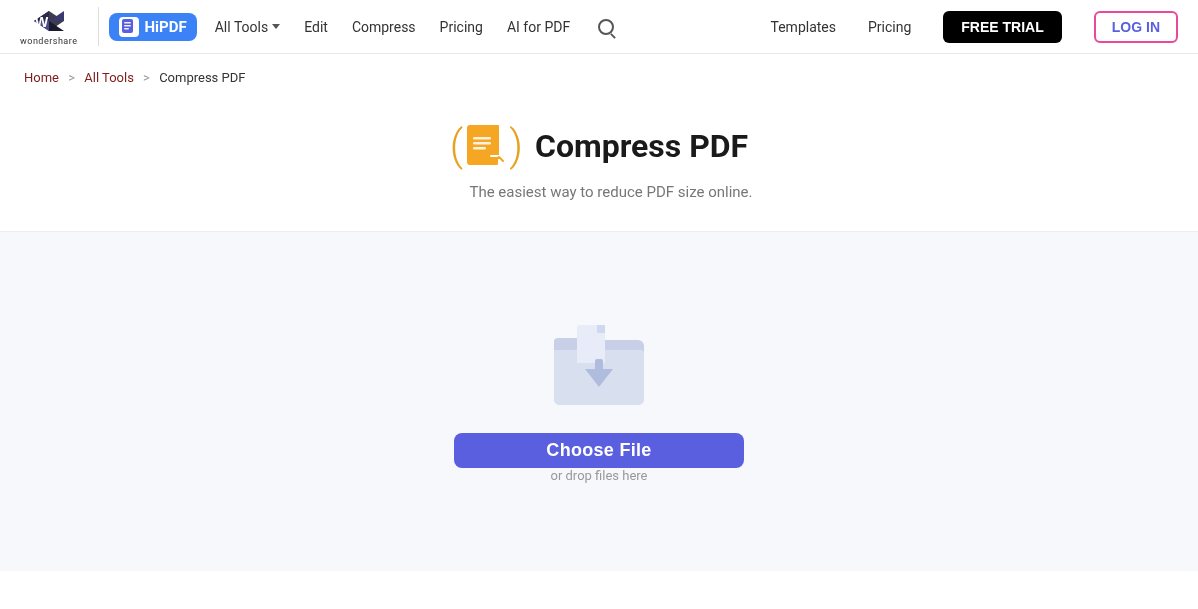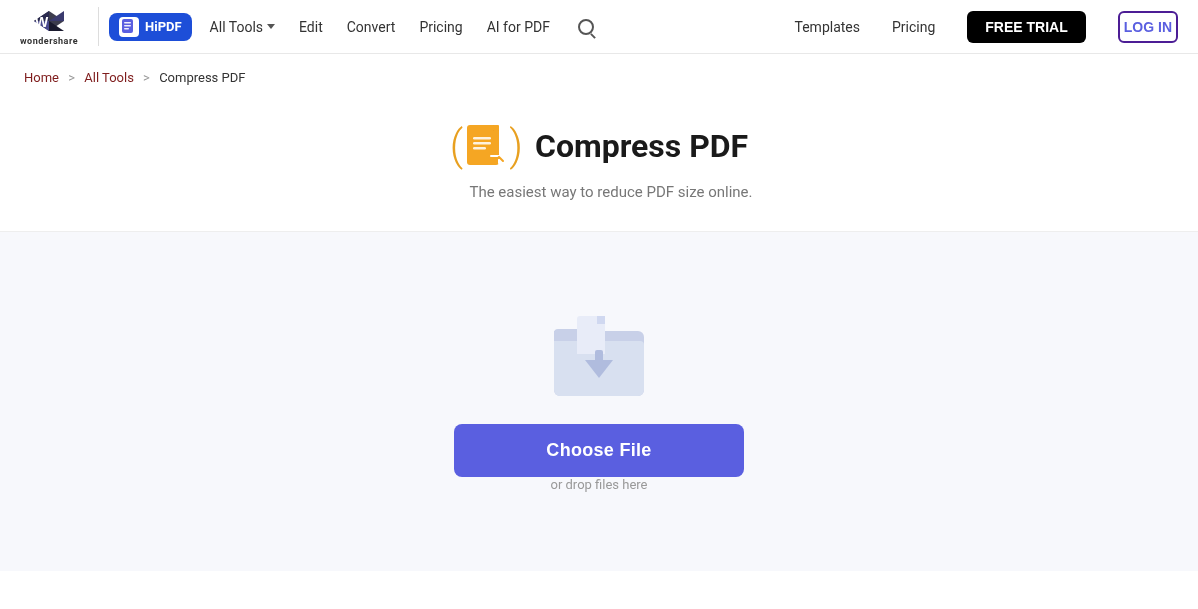--- a/index.html
+++ b/index.html
@@ -29,31 +29,30 @@
     }
     .ws-icon {
       width: 36px;
       height: 28px;
     }
     .ws-text {
       font-size: 9px;
       color: #333;
       letter-spacing: 0.5px;
       margin-top: 1px;
-      font-weight: bold;
     }
     .hipdf-badge {
       display: flex;
       align-items: center;
       gap: 6px;
-      background: #1d4ed8;
+      background: #3b82f6;
       color: #fff;
       border-radius: 8px;
       padding: 4px 10px;
-      font-size: 13px;
+      font-size: 15px;
       font-weight: 700;
     }
     .hipdf-icon-box {
       width: 20px;
       height: 20px;
       background: #fff;
       border-radius: 4px;
       display: flex;
       align-items: center;
       justify-content: center;
@@ -127,23 +126,23 @@
       border-radius: 6px;
       padding: 8px 18px;
       font-size: 14px;
       font-weight: 600;
       cursor: pointer;
       white-space: nowrap;
     }
     .btn-login {
       background: #fff;
       color: #5A5FE0;
-      border: 2px solid #4c1d95;
+      border: 2px solid #ec4899;
       border-radius: 6px;
-      padding: 6px 4px;
+      padding: 6px 16px;
       font-size: 14px;
       font-weight: 600;
       cursor: pointer;
       white-space: nowrap;
     }
 
     
     .breadcrumb {
       padding: 16px 24px;
       font-size: 13px;
@@ -286,21 +285,21 @@
       width: 8px;
       height: 8px;
       background: #d0d8f0;
     }
 
     .choose-file-btn {
       background: #5A5FE0;
       color: #fff;
       border: none;
       border-radius: 8px;
-      padding: 16px 0;
+      padding: 7px 0;
       width: 290px;
       font-size: 18px;
       font-weight: 600;
       cursor: pointer;
       letter-spacing: 0.3px;
     }
     .drop-text {
       margin-top: 0;
       font-size: 13px;
       color: #999;
@@ -334,21 +333,21 @@
       </svg>
     </div>
     <span>HiPDF</span>
   </div>
   <nav class="nav-items">
     <div class="nav-item with-arrow">
       <span>All Tools</span>
       <div class="arrow-down"></div>
     </div>
     <div class="nav-item">Edit</div>
-    <div class="nav-item">Convert</div>
+    <div class="nav-item">Compress</div>
     <div class="nav-item">Pricing</div>
     <div class="nav-item">AI for PDF</div>
     <div class="search-icon-wrapper">
       <div class="search-circle"></div>
     </div>
   </nav>
   <div class="spacer"></div>
   <div class="nav-right">
     <span class="nav-right-item">Templates</span>
     <span class="nav-right-item">Pricing</span>

